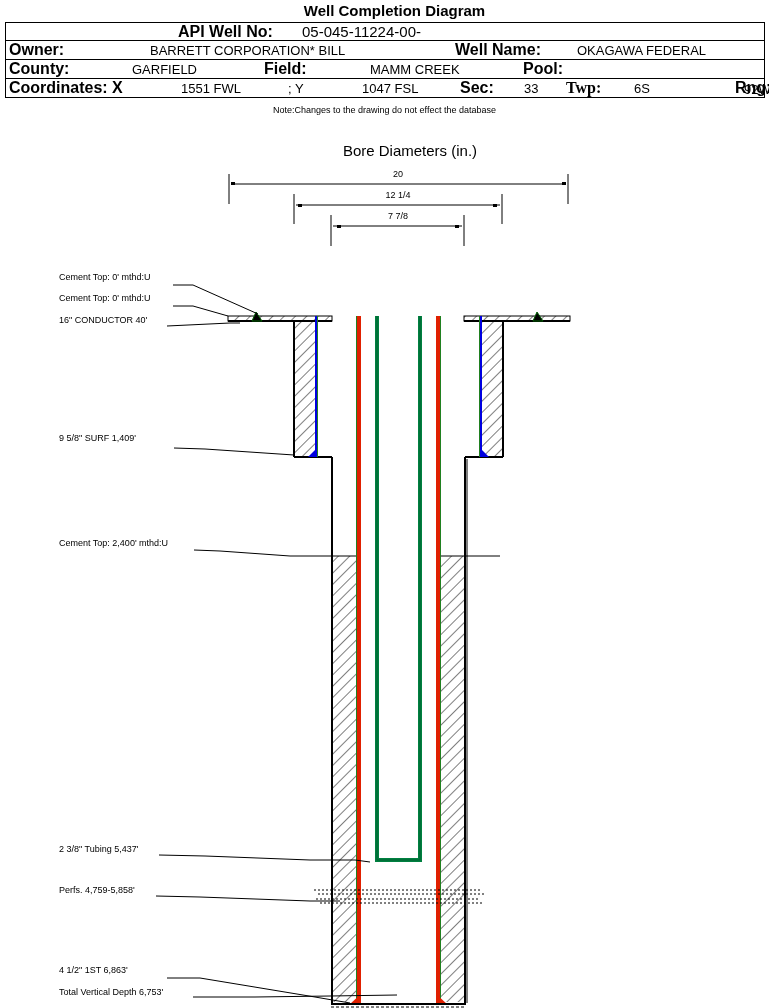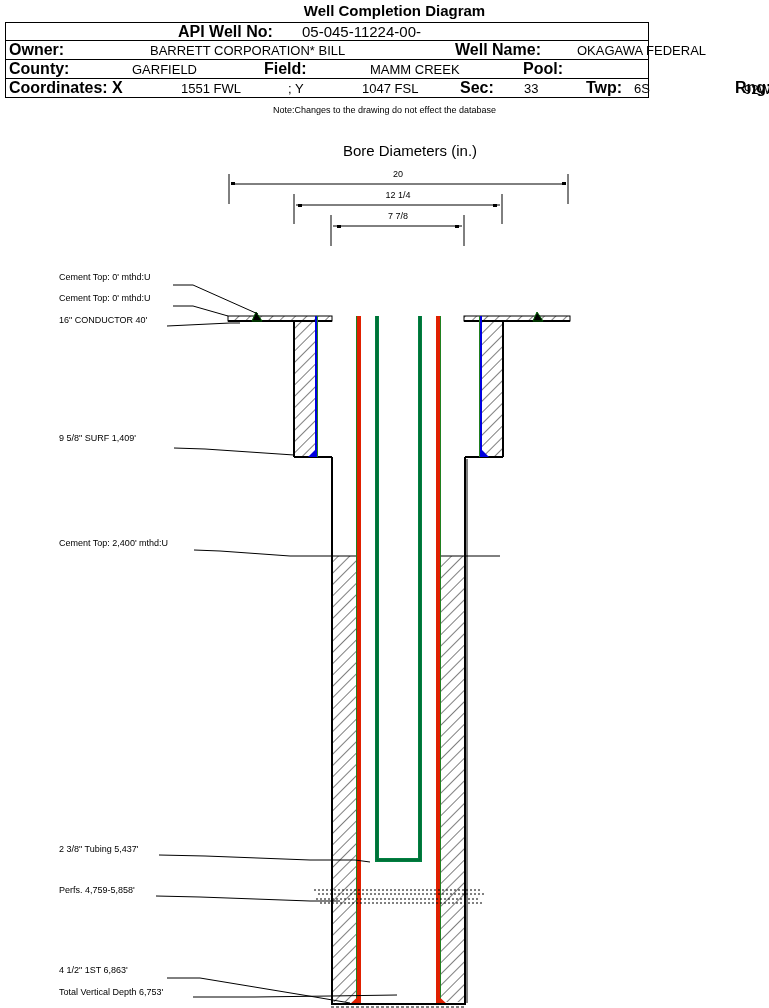--- a/index.html
+++ b/index.html
@@ -1,20 +1,20 @@
 <!DOCTYPE html>
 <html><head>
 <meta charset="utf-8">
 <style>
   html, body { margin: 0; padding: 0; background: #ffffff; }
   body { width: 769px; height: 1008px; position: relative; overflow: hidden;
          font-family: "Liberation Sans", sans-serif; color: #000; }
   .title { position: absolute; left: 0; top: 2px; width: 709px; text-align: center;
            font-weight: bold; font-size: 15px; padding-left: 40px; }
-  .hdr { position: absolute; left: 5px; top: 22px; width: 644px; height: 76px;
+  .hdr { position: absolute; left: 5px; top: 22px; width: 760px; height: 76px;
          border: 1px solid #000; box-sizing: border-box; }
   .row { position: absolute; left: 0; width: 100%; border-bottom: 1px solid #000; box-sizing: border-box; }
   .row:last-child { border-bottom: none; }
   .cell { position: absolute; white-space: nowrap; }
   .lbl { font-weight: bold; font-size: 16px; }
   .val { font-size: 13px; }
   .note { position: absolute; left: 0; width: 769px; top: 105px; text-align: center; font-size: 9px; }
   svg { position: absolute; left: 0; top: 0; }
   .ann { font-family: "Liberation Sans", sans-serif; font-size: 9px; }
 </style>
@@ -42,21 +42,21 @@
     <span class="cell lbl" style="left:449px;top:0px;">Well Name:</span>
     <span class="cell val" style="left:571px;top:2px;">OKAGAWA FEDERAL</span>
   </div>
   <div class="row" style="top:56px;height:19px;">
     <span class="cell lbl" style="left:3px;top:0px;text-align:right;">Coordinates: X</span>
     <span class="cell val" style="left:175px;top:2px;">1551 FWL</span>
     <span class="cell val" style="left:282px;top:2px;">; Y</span>
     <span class="cell val" style="left:356px;top:2px;">1047 FSL</span>
     <span class="cell lbl" style="left:454px;top:0px;">Sec:</span>
     <span class="cell val" style="left:518px;top:2px;">33</span>
-    <span class="cell lbl" style="left:580px;top:0px;">Twp:</span>
+    <span class="cell lbl" style="left:560px;top:0px;font-family:Liberation Serif, serif;">Twp:</span>
     <span class="cell val" style="left:628px;top:2px;">6S</span>
     <span class="cell lbl" style="left:682px;top:0px;margin-left:47px;">Rng:</span>
     <span class="cell val" style="left:738px;top:3px;font-size:13px;">92W</span>
   </div>
 </div>
 
 <div class="note">Note:Changes to the drawing do not effect the database</div>
 
 <svg width="769" height="1008" viewBox="0 0 769 1008">
   <defs>

